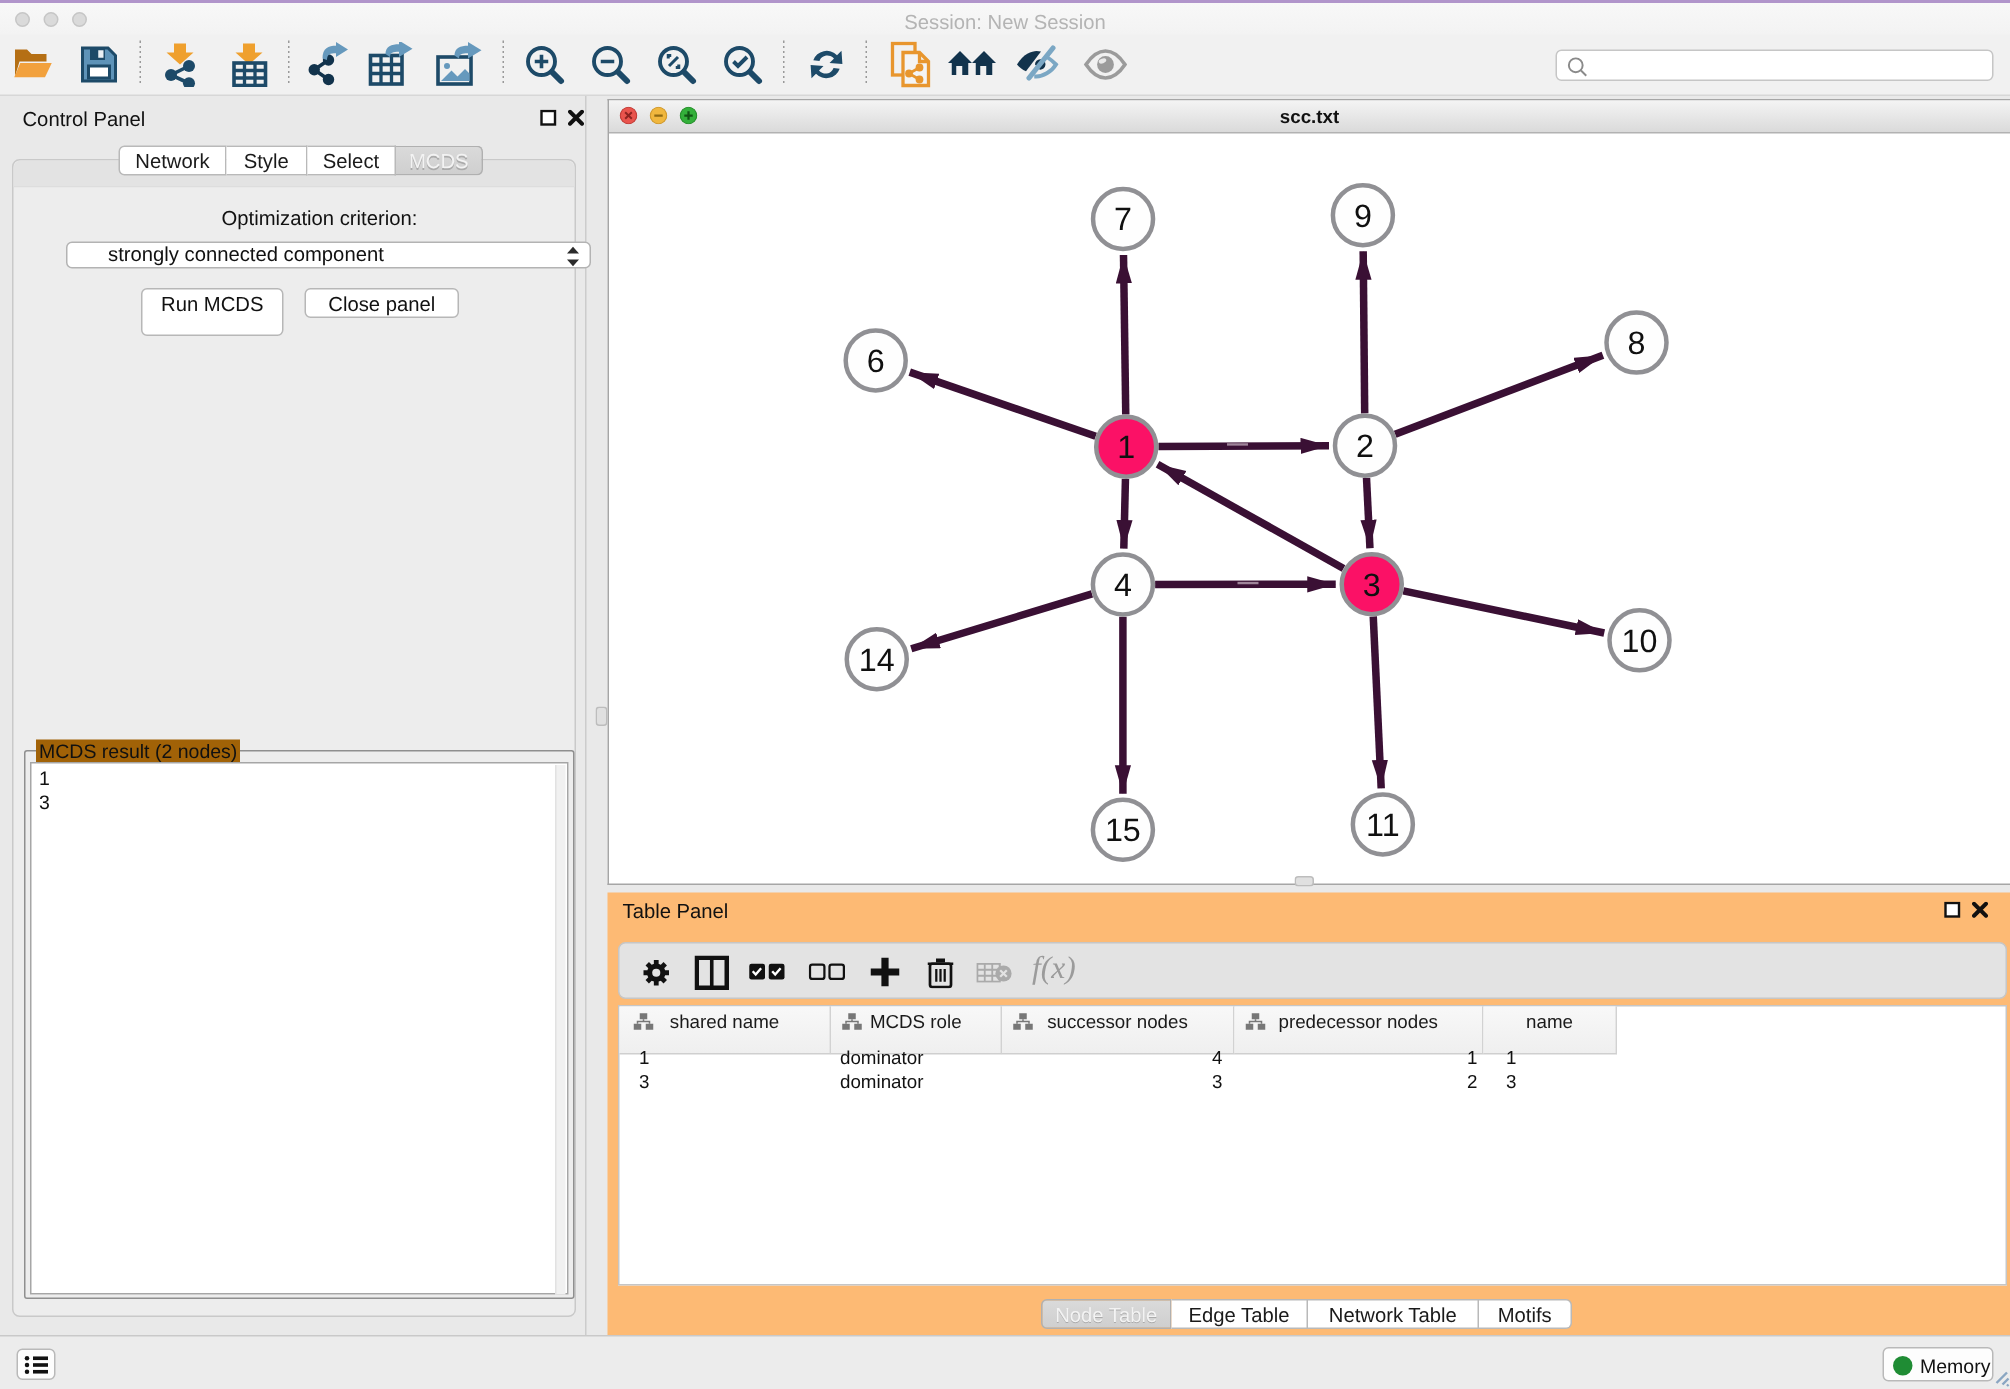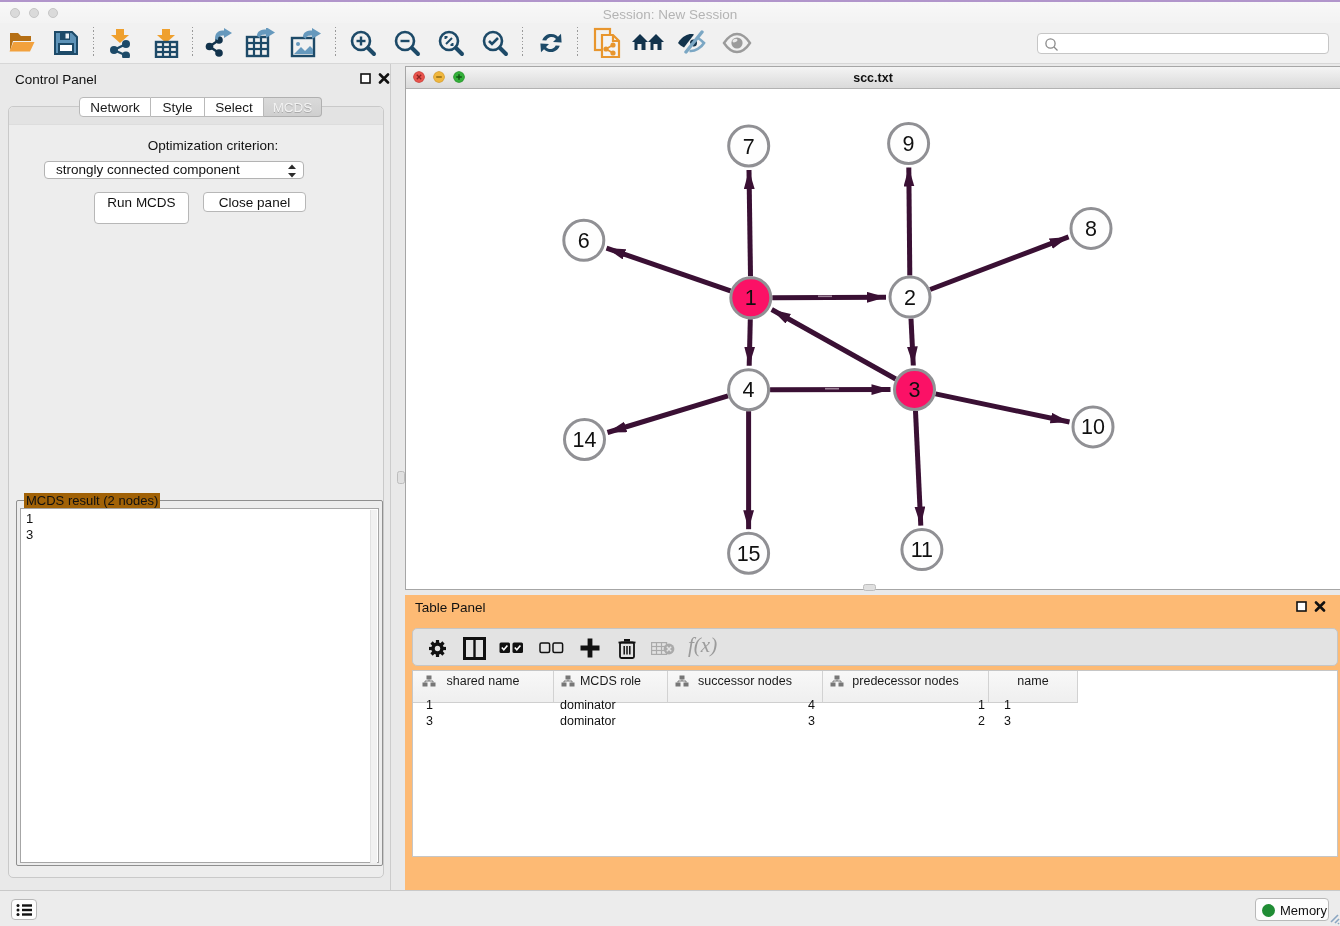--- a/index.html
+++ b/index.html
@@ -19,21 +19,21 @@
 #cpanel { left:0; top:64px; width:391px; height:826px; background:#e9e9e9; border-right:1px solid #cccccc; }
 .panel-title { font-size:13.5px; color:#111; }
 .tabrow { position:absolute; display:flex; }
 .tab { height:20px; line-height:19px; background:#fff; border:1px solid #b9b9b9; border-left:none; font-size:13.5px; font-weight:400; color:#1a1a1a; text-align:center; padding:0 0; }
 .tab:first-child { border-left:1px solid #b9b9b9; border-radius:4px 0 0 4px; }
 .tab:last-child { border-radius:0 4px 4px 0; }
 .tab.sel { background:linear-gradient(#dadada,#cfcfcf); color:#f3f3f3; text-shadow:0 1px 0 #aaa; border-color:#b0b0b0; }
 #cp-box { left:8px; top:42px; width:376px; height:772px; border:1px solid #c9c9c9; border-radius:5px; background:#ededed; }
 #cp-band { position:absolute; left:0; top:0; width:100%; height:18px; background:#e3e3e3; border-bottom:1px solid #dddddd; border-radius:5px 5px 0 0; }
 .btn { position:absolute; background:#fff; border:1px solid #b7b7b7; border-radius:4px; font-size:13.5px; font-weight:400; color:#111; text-align:center; }
-#cp-select { left:44px; top:97px; width:260px; height:18px; background:#fff; border:1px solid #b3b3b3; border-radius:4px; font-size:13.5px; color:#111; line-height:16px; padding-left:11px; }
+#cp-select { left:44px; top:97px; width:350px; height:18px; background:#fff; border:1px solid #b3b3b3; border-radius:4px; font-size:13.5px; color:#111; line-height:16px; padding-left:27px; }
 #mcds-field { left:16px; top:436px; width:367px; height:366px; border:1px solid #8f8f8f; border-radius:2px; }
 #mcds-legend { position:absolute; left:7px; top:-8px; background:#a16207; padding:0 2px; font-size:13px; color:#111; }
 #mcds-inner { position:absolute; left:3px; top:7px; width:359px; height:355px; background:#fff; border:1px solid #a6a6a6; font-size:13px; color:#111; line-height:16px; padding:2px 0 0 5px; }
 #mcds-scroll { position:absolute; right:1px; top:1px; width:7px; height:353px; background:#f1f1f1; border-left:1px solid #e2e2e2; }
 
 #netwin { left:405px; top:66px; width:935px; height:524px; background:#fff; border:1px solid #a6a6a6; border-right:none; }
 #nw-titlebar { position:absolute; left:0; top:0; width:100%; height:22px; background:linear-gradient(#f4f4f4,#dadada); border-bottom:1px solid #b2b2b2; }
 #nw-title { position:absolute; left:0; right:0; top:4px; text-align:center; font-size:12.5px; font-weight:700; color:#111; }
 .mac-dot { position:absolute; top:4px; width:12px; height:12px; border-radius:50%; }
 
@@ -356,20 +356,26 @@
     <div class="td" style="left:255px;top:27px;width:147px;text-align:right;">4</div>
     <div class="td" style="left:410px;top:27px;width:162px;text-align:right;">1</div>
     <div class="td" style="left:591px;top:27px;">1</div>
     <div class="td" style="left:13px;top:43px;">3</div>
     <div class="td" style="left:147px;top:43px;">dominator</div>
     <div class="td" style="left:255px;top:43px;width:147px;text-align:right;">3</div>
     <div class="td" style="left:410px;top:43px;width:162px;text-align:right;">2</div>
     <div class="td" style="left:591px;top:43px;">3</div>
 
   </div>
+  <div class="tabrow" style="left:289px; top:271px;">
+    <div class="tab sel" style="width:87px;">Node Table</div>
+    <div class="tab" style="width:91px;">Edge Table</div>
+    <div class="tab" style="width:114px;">Network Table</div>
+    <div class="tab" style="width:62px;">Motifs</div>
+  </div>
 </div>
 
 <div class="abs" id="statusbar">
   <div id="sb-left">
     <svg width="16" height="14" style="position:absolute;left:4px;top:3px;">
       <circle cx="2" cy="2.5" r="1.5" fill="#111"></circle>
         <rect x="6" y="1.3" width="10" height="2.4" fill="#111"></rect>
       <circle cx="2" cy="7" r="1.5" fill="#111"></circle>
         <rect x="6" y="5.8" width="10" height="2.4" fill="#111"></rect>
       <circle cx="2" cy="11.5" r="1.5" fill="#111"></circle>

